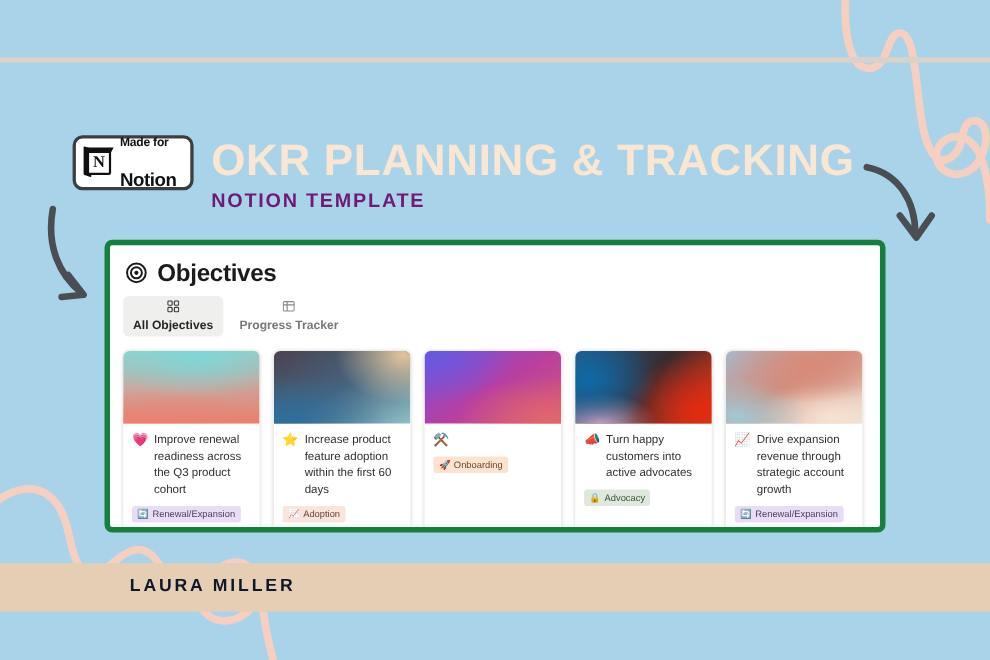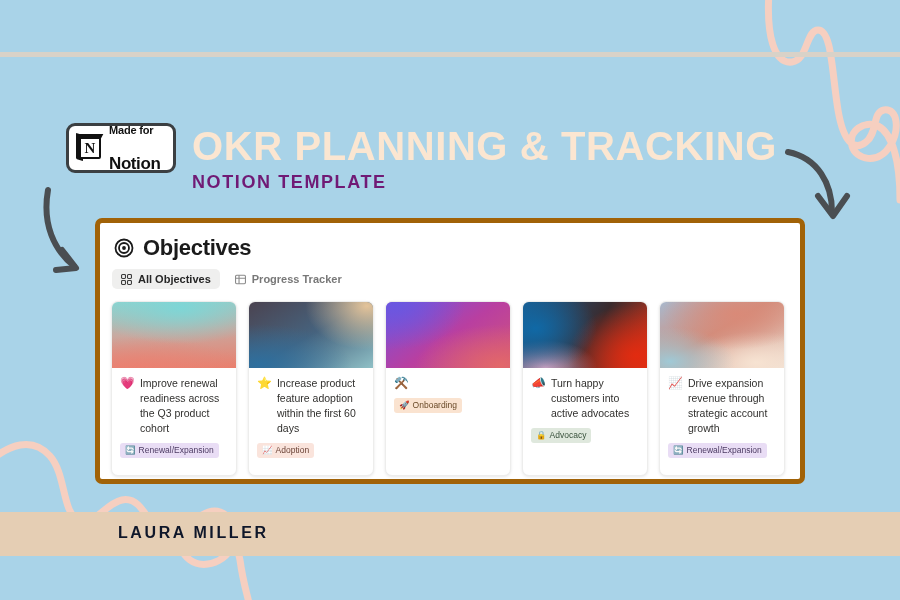--- a/index.html
+++ b/index.html
@@ -135,21 +135,21 @@
     z-index: 5;
     white-space: nowrap;
   }
 
   
   .window {
     position: absolute;
     left: 95px; top: 218px;
     width: 710px; height: 266px;
     background: #ffffff;
-    border: 5px solid #a16207;
+    border: 5px solid #15803d;
     border-radius: 7px;
     z-index: 6;
     overflow: hidden;
   }
 
   .win-header {
     display: flex;
     align-items: center;
     gap: 9px;
     padding: 12px 0 0 14px;
@@ -171,20 +171,21 @@
   .tab {
     display: flex;
     align-items: center;
     gap: 6px;
     padding: 4px 9px;
     border-radius: 5px;
     font-size: 11px;
     font-weight: 600;
     color: #787878;
     cursor: pointer;
+    flex-direction: column;
   }
   .tab.active {
     background: #efefee;
     color: #262626;
   }
 
   .cards {
     display: flex;
     gap: 11px;
     padding: 12px 0 0 11px;

